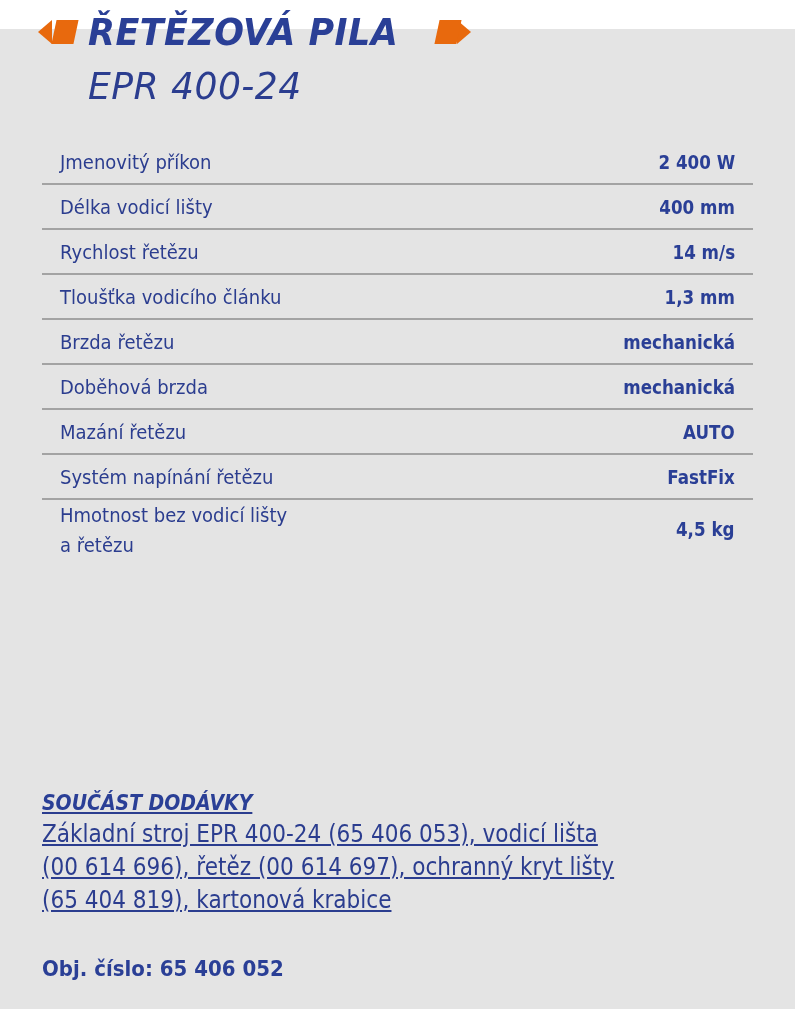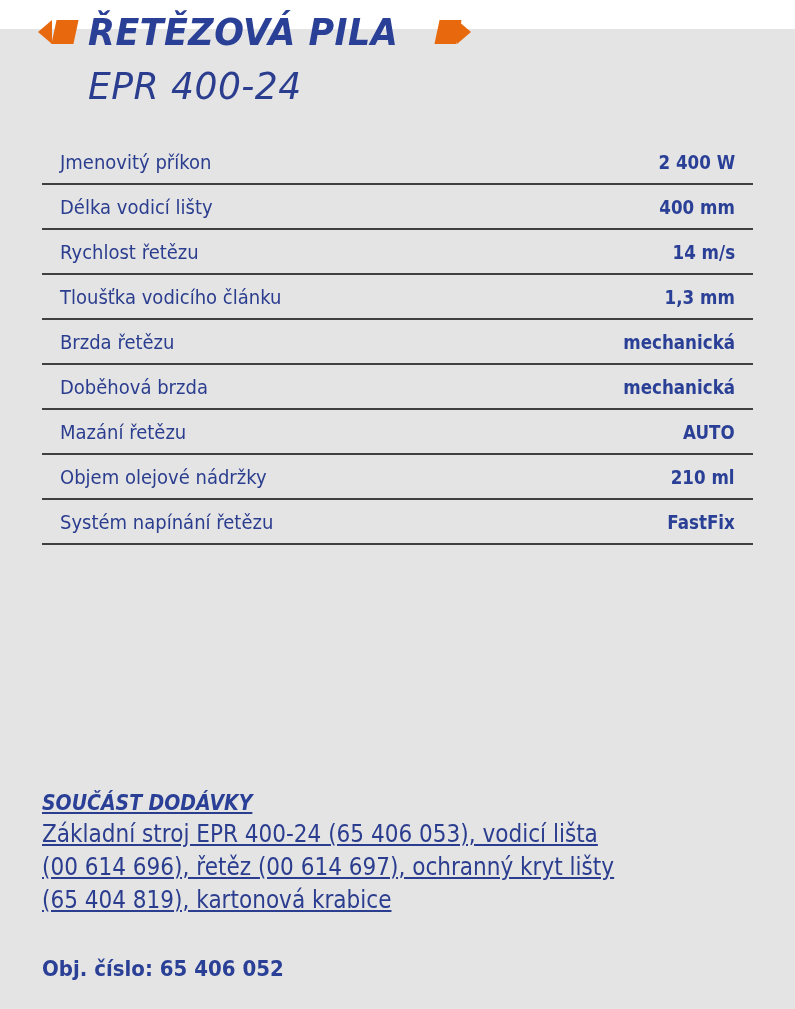--- a/index.html
+++ b/index.html
@@ -88,21 +88,21 @@
     }
     .specs {
       position: absolute;
       left: 42px;
       top: 140px;
       width: 711px;
     }
     .spec-row {
       position: relative;
       height: 45px;
-      border-bottom: 2px solid #404040;
+      border-bottom: 2px solid #a3a3a3;
       box-sizing: border-box;
     }
     .spec-row.last {
       border-bottom: none;
       height: 70px;
     }
     .spec-label {
       position: absolute;
       left: 18px;
       bottom: 6px;
@@ -219,26 +219,27 @@
   </div>
   <div class="spec-row">
     <span class="spec-label">Doběhová brzda</span>
     <span class="spec-value">mechanická</span>
   </div>
   <div class="spec-row">
     <span class="spec-label">Mazání řetězu</span>
     <span class="spec-value">AUTO</span>
   </div>
   <div class="spec-row">
-    <span class="spec-label">Objem olejové nádržky</span>
-    <span class="spec-value">210 ml</span>
-  </div>
-  <div class="spec-row">
     <span class="spec-label">Systém napínání řetězu</span>
     <span class="spec-value">FastFix</span>
+  </div>
+  <div class="spec-row last">
+    <span class="spec-label">Hmotnost bez vodicí lišty
+a řetězu</span>
+    <span class="spec-value">4,5 kg</span>
   </div>
 </div>
 
 <div class="delivery">
   <div class="delivery-heading">SOUČÁST DODÁVKY</div>
   <div class="delivery-text">Základní stroj EPR 400-24 (65 406 053), vodicí lišta
 (00 614 696), řetěz (00 614 697), ochranný kryt lišty
 (65 404 819), kartonová krabice</div>
 </div>
 

